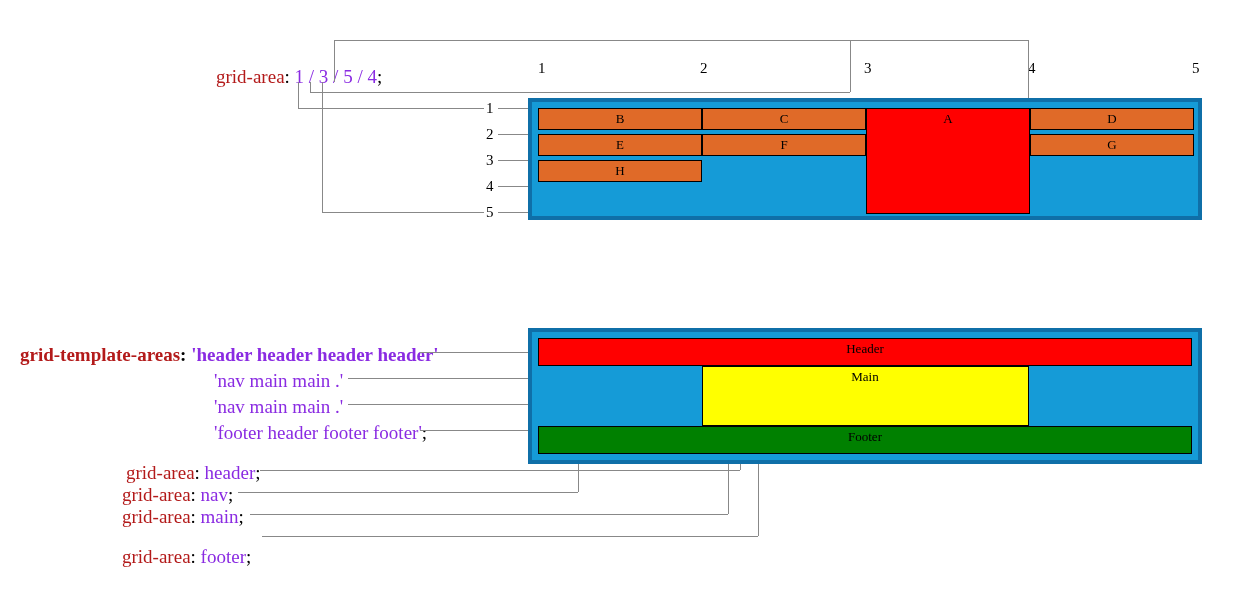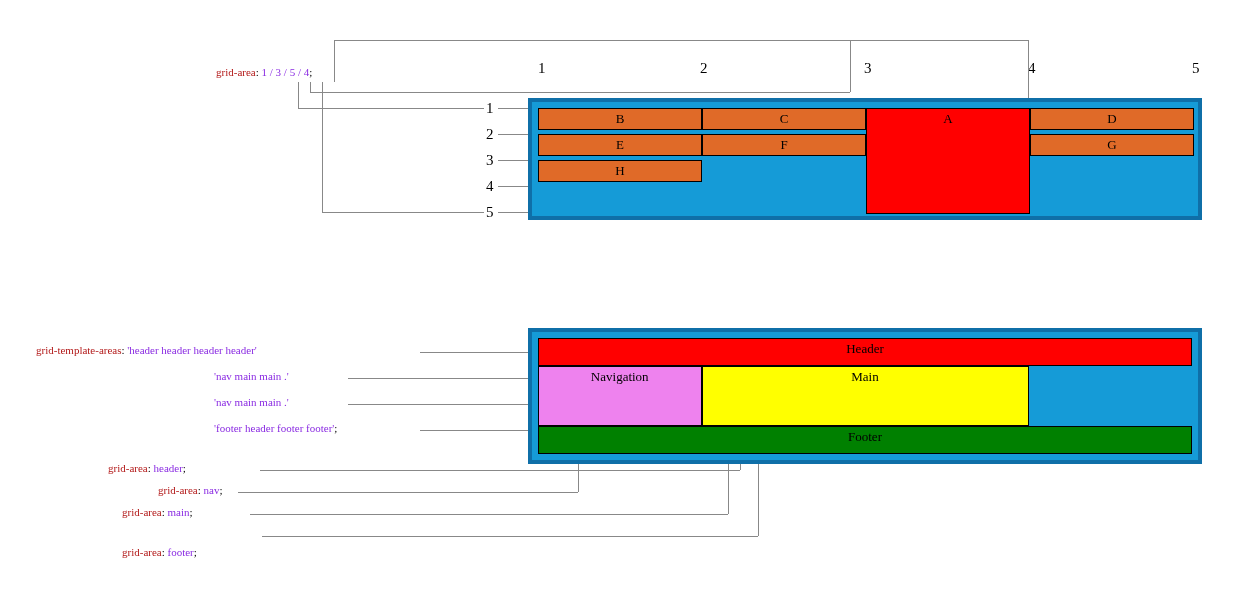--- a/index.html
+++ b/index.html
@@ -47,21 +47,21 @@
   .col-num, .row-num {
     position: absolute;
     font-size: 15px;
     color: #000;
   }
 
   
   .css-prop  { color: #b31a1a; }
   .css-val   { color: #8a2be2; }
   .css-punct { color: #000; }
-  .caption   { font-size: 11px; }
+  .caption   { font-size: 19px; }
 
   
   .fig2-container {
     position: absolute;
     left: 528px;
     top: 328px;
     width: 674px;
     height: 136px;
     background: #159bd7;
     border: 4px solid #0f6fa8;
@@ -145,38 +145,38 @@
     <div class="cell orange" style="left:492px;top:0;  width:164px;">D</div>
 
     <div class="cell orange" style="left:0;    top:26px;width:164px;">E</div>
     <div class="cell orange" style="left:164px;top:26px;width:164px;">F</div>
     <div class="cell orange" style="left:492px;top:26px;width:164px;">G</div>
 
     <div class="cell orange" style="left:0;    top:52px;width:164px;">H</div>
   </div>
 </div>
 
-<div class="abs caption" style="left:36px; top:344px;">
+<div class="abs caption" style="left:20px; top:344px;font-weight:bold;">
   <span class="css-prop">grid-template-areas</span><span class="css-punct">: </span>
   <span class="css-val">'header header header header'</span>
 </div>
 <div class="abs caption" style="left:214px; top:370px;">
   <span class="css-val">'nav main main .'</span>
 </div>
 <div class="abs caption" style="left:214px; top:396px;">
   <span class="css-val">'nav main main .'</span>
 </div>
 <div class="abs caption" style="left:214px; top:422px;">
   <span class="css-val">'footer header footer footer'</span><span class="css-punct">;</span>
 </div>
 
-<div class="abs caption" style="left:108px; top:462px;">
+<div class="abs caption" style="left:126px; top:462px;">
   <span class="css-prop">grid-area</span><span class="css-punct">: </span><span class="css-val">header</span><span class="css-punct">;</span>
 </div>
-<div class="abs caption" style="left:122px; top:484px;margin-left:36px;">
+<div class="abs caption" style="left:122px; top:484px;">
   <span class="css-prop">grid-area</span><span class="css-punct">: </span><span class="css-val">nav</span><span class="css-punct">;</span>
 </div>
 <div class="abs caption" style="left:122px; top:506px;">
   <span class="css-prop">grid-area</span><span class="css-punct">: </span><span class="css-val">main</span><span class="css-punct">;</span>
 </div>
 <div class="abs caption" style="left:122px; top:546px;">
   <span class="css-prop">grid-area</span><span class="css-punct">: </span><span class="css-val">footer</span><span class="css-punct">;</span>
 </div>
 
 <div class="line hline abs" style="left:420px; top:352px; width:110px;"></div>
@@ -189,17 +189,16 @@
 <div class="line hline abs" style="left:238px; top:492px; width:340px;"></div>
 <div class="line vline abs" style="left:578px; top:380px; height:112px;"></div>
 <div class="line hline abs" style="left:250px; top:514px; width:478px;"></div>
 <div class="line vline abs" style="left:728px; top:390px; height:124px;"></div>
 <div class="line hline abs" style="left:262px; top:536px; width:496px;"></div>
 <div class="line vline abs" style="left:758px; top:442px; height:94px;"></div>
 
 <div class="fig2-container">
   <div class="fig2-grid">
     <div class="g-header">Header</div>
-    <div class="g-nav">Navigation</div>
     <div class="g-main">Main</div>
     <div class="g-footer">Footer</div>
   </div>
 </div>
 
 </body></html>

